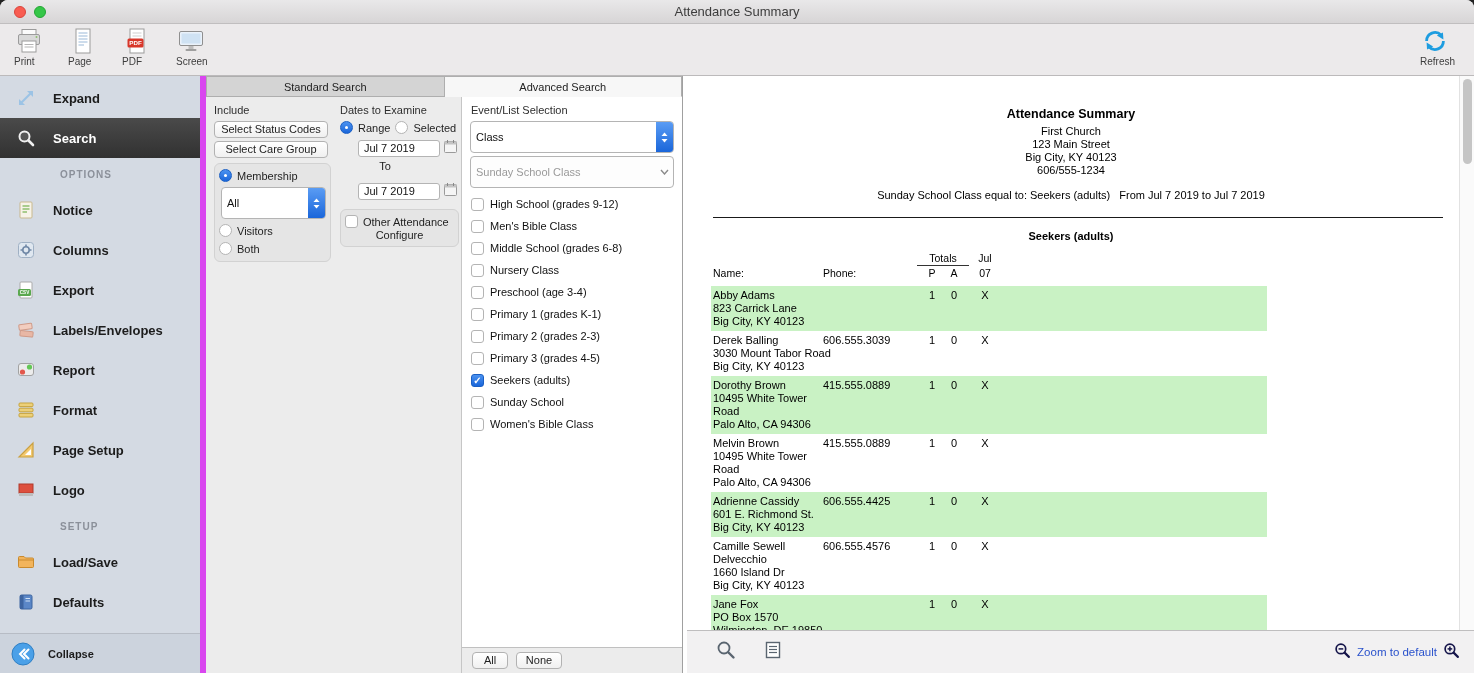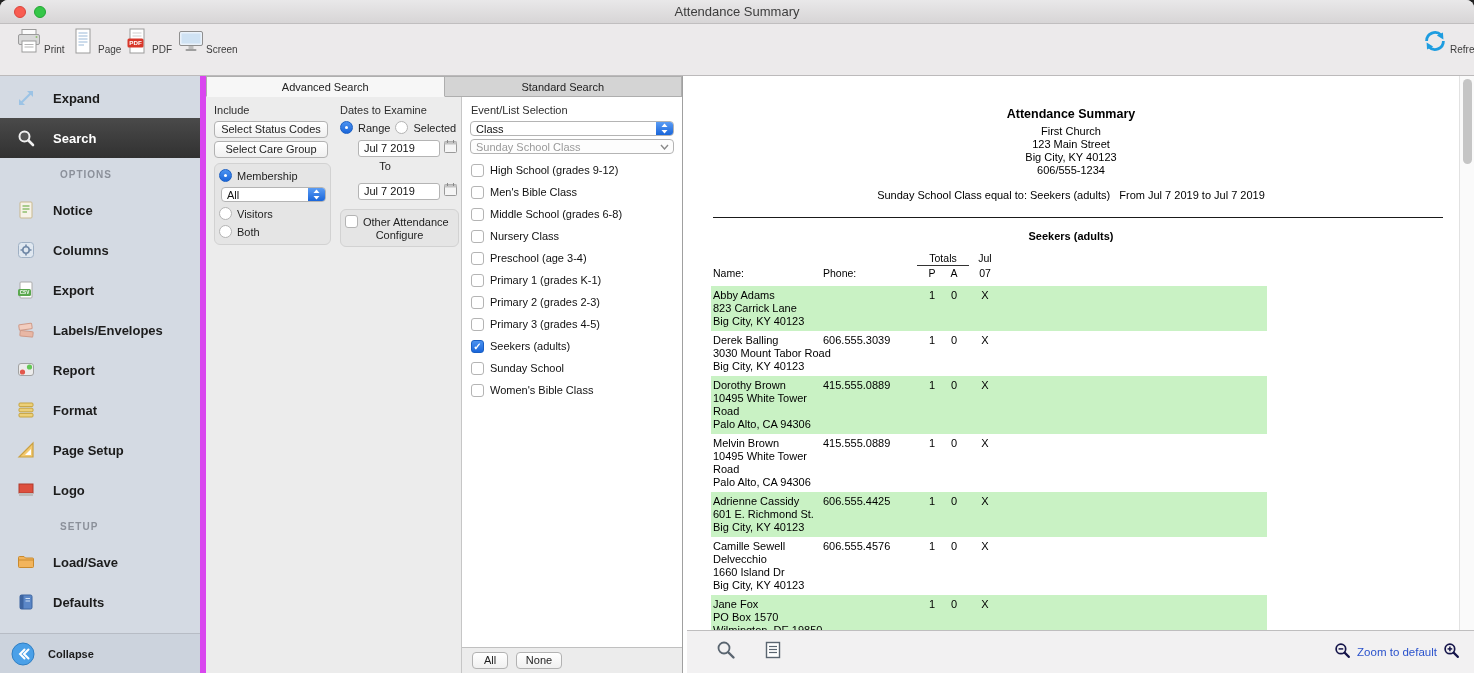--- a/index.html
+++ b/index.html
@@ -13,21 +13,21 @@
               border-bottom:1px solid #c0bebf; position:relative; flex:0 0 24px; }
   .traffic { position:absolute; left:14px; top:6px; display:flex; gap:8px; }
   .tl { width:12px; height:12px; border-radius:50%; display:inline-block; }
   .tl.red { background:#f85c51; border:1px solid #d9453c; }
   .tl.green { background:#35c648; border:1px solid #24a534; }
   .win-title { text-align:center; line-height:23px; font-size:13px; color:#3c3c3c; }
 
   
   .toolbar { height:52px; flex:0 0 52px; background:#eceaeb; border-bottom:1px solid #bcbabb;
              position:relative; display:flex; align-items:flex-start; padding:3px 0 0 14px; gap:10px; }
-  .tb-item { width:44px; display:flex; flex-direction:row; align-items:flex-end; cursor:default; }
+  .tb-item { width:44px; display:flex; flex-direction:column; align-items:flex-start; cursor:default; }
   .tb-icon { height:28px; display:flex; align-items:center; justify-content:center; }
   .tb-label { font-size:10px; color:#3d3d3d; margin-top:1px; }
   .tb-refresh { position:absolute; right:10px; top:3px; }
 
   
   .main { flex:1; display:flex; min-height:0; }
 
   
   .sidebar { width:206px; flex:0 0 206px; background:#d4dae3; border-right:6px solid #d946ef;
              display:flex; flex-direction:column; padding-top:2px; }
@@ -66,21 +66,21 @@
   .ctl-row:last-child { margin-bottom:1px; }
   .radio { width:13px; height:13px; border-radius:50%; background:#fff; border:1px solid #b4b4b4;
            flex:0 0 13px; position:relative; }
   .radio.on { background:linear-gradient(#4b92f0,#1a66da); border-color:#1a5fc4; }
   .radio.on::after { content:''; position:absolute; left:4px; top:4px; width:3px; height:3px;
                      border-radius:50%; background:#fff; }
   .cb { width:13px; height:13px; border-radius:3px; background:#fff; border:1px solid #b4b4b4;
         flex:0 0 13px; text-align:center; }
   .cb.checked { background:linear-gradient(#4b92f0,#1a66da); border-color:#1a5fc4; }
   .cb.checked::after { content:'✓'; color:#fff; font-size:10px; font-weight:bold; line-height:12px; display:block; }
-  .select { display:flex; align-items:center; height:15px; background:#fff; border:1px solid #b4b4b4;
+  .select { display:flex; align-items:center; height:32px; background:#fff; border:1px solid #b4b4b4;
             border-radius:4px; overflow:hidden; cursor:default; }
   .select .val { flex:1; font-size:11px; padding:0 5px; color:#111; white-space:nowrap; overflow:hidden; }
   .select .cap { width:17px; height:100%; background:linear-gradient(#5a9cf4,#1a66da);
                  display:flex; align-items:center; justify-content:center; flex:0 0 17px; }
   .select.disabled .val { color:#9a9a9a; }
   .select.disabled { background:#fdfdfd; }
   .select.disabled .cap { background:transparent; }
   .sel-w { width:108px; margin-left:2px; }
   .datebox { width:82px; height:17px; background:#fff; border:1px solid #b4b4b4; border-radius:3px;
              font-size:11px; line-height:15px; padding-left:5px; color:#111; }
@@ -346,22 +346,22 @@
               <path d="M14.5 8.5 L10 13 L14.5 17.5" fill="none" stroke="#fff" stroke-width="2" stroke-linecap="round"></path>
               <path d="M18.5 8.5 L14 13 L18.5 17.5" fill="none" stroke="#fff" stroke-width="2" stroke-linecap="round"></path>
             </svg>
         </span>
         <span class="sb-label">Collapse</span>
       </div>
     </div>
 
     <div class="search-panel">
       <div class="tabs">
+        <div class="tab">Standard Search</div>
         <div class="tab active">Advanced Search</div>
-        <div class="tab">Standard Search</div>
       </div>
       <div class="sp-body">
 
         <div class="col col-include">
           <div class="sec-label">Include</div>
           <div class="btn">Select Status Codes</div>
           <div class="btn">Select Care Group</div>
           <div class="group">
             <div class="ctl-row">
               <span class="radio on"></span>

